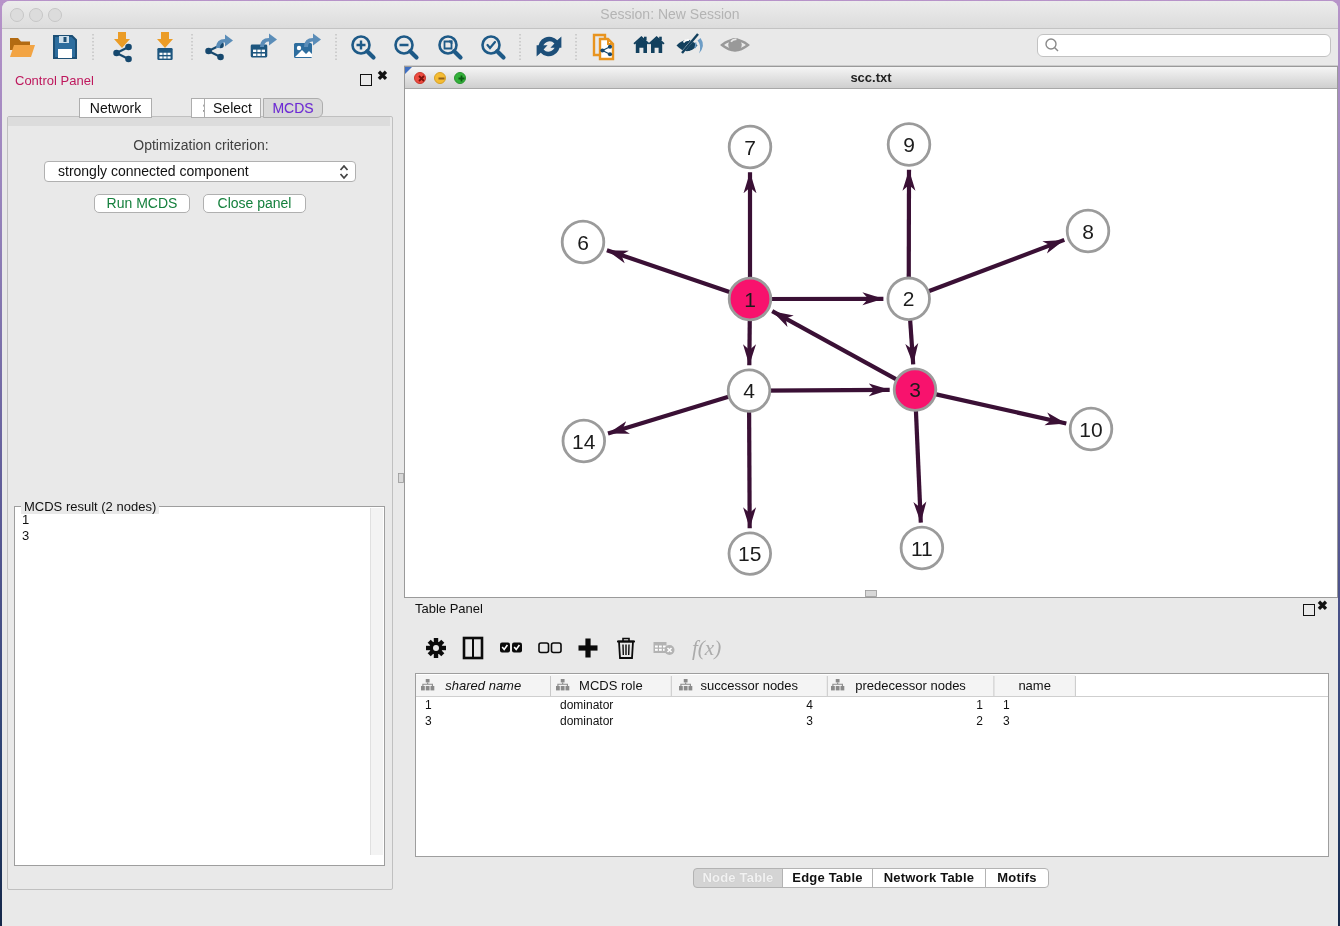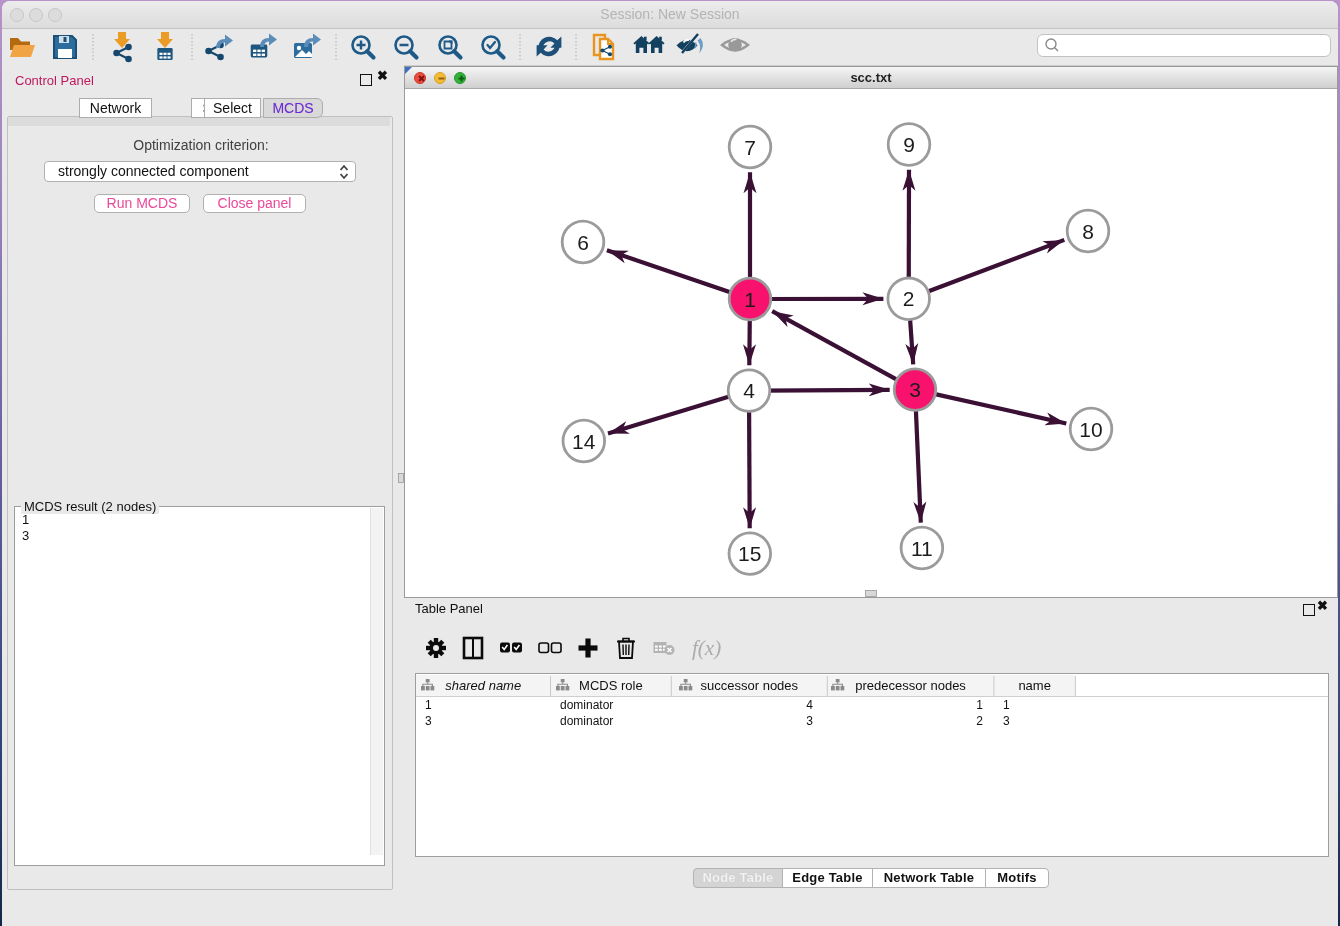--- a/index.html
+++ b/index.html
@@ -15,21 +15,21 @@
 
 #cpanel{position:absolute;left:0px;top:64px;width:396px;height:827px;background:#e9e9e9;}
 #cp-title{position:absolute;left:13px;top:8px;font-size:13px;color:#be185d;}
 .wbtn-sq{position:absolute;width:10px;height:10px;border:1.6px solid #111;}
 .wbtn-x{position:absolute;font-size:13px;font-weight:bold;color:#111;}
 .cptab{position:absolute;top:33px;height:20px;background:#fff;border:1px solid #adadad;box-sizing:border-box;font-size:14px;color:#111;text-align:center;line-height:19px;}
 #cp-inner{position:absolute;left:5px;top:51px;width:384px;height:772px;background:#e9e9e9;border:1px solid #c0c0c0;border-radius:2px;}
 #cp-band{position:absolute;left:6px;top:52px;width:382px;height:9px;background:#dcdcdc;}
 #opt-label{position:absolute;left:0;top:72px;width:398px;text-align:center;font-size:14px;color:#404040;}
 #dropdown{position:absolute;left:42px;top:96px;width:310px;height:19px;background:#fff;border:1px solid #b0b0b0;border-radius:4px;font-size:14px;color:#111;line-height:18px;}
-.pbtn{position:absolute;top:129px;height:19px;background:#fff;border:1px solid #b0b0b0;border-radius:5px;box-sizing:border-box;font-size:14px;color:#ec4899;text-align:center;line-height:17px;}
+.pbtn{position:absolute;top:129px;height:19px;background:#fff;border:1px solid #b0b0b0;border-radius:5px;box-sizing:border-box;font-size:14px;color:#15803d;text-align:center;line-height:17px;}
 #mcds-group{position:absolute;left:12px;top:441px;width:369px;height:358px;border:1px solid #9e9e9e;background:#fff;}
 #mcds-label{position:absolute;left:6px;top:-8px;background:#e9e9e9;padding:0 3px;font-size:13px;color:#111;}
 #mcds-scroll{position:absolute;right:1px;top:1px;width:12px;height:347px;background:#f3f3f3;border-left:1px solid #e0e0e0;}
 
 #vsplit{position:absolute;left:396px;top:64px;width:6px;height:827px;background:#e9e9e9;}
 
 #netwin{position:absolute;left:402px;top:65px;width:934px;height:532px;background:#fff;border:1px solid #9a9a9a;box-sizing:border-box;}
 #nw-title{position:absolute;left:0;top:0;width:100%;height:21px;background:linear-gradient(#f5f5f5,#cfcfcf);border-bottom:1px solid #a8a8a8;}
 .mac{position:absolute;top:4.5px;width:12px;height:12px;border-radius:50%;box-sizing:border-box;}
 #nw-title .t{position:absolute;top:3px;width:100%;text-align:center;font-size:13px;font-weight:bold;color:#222;}

